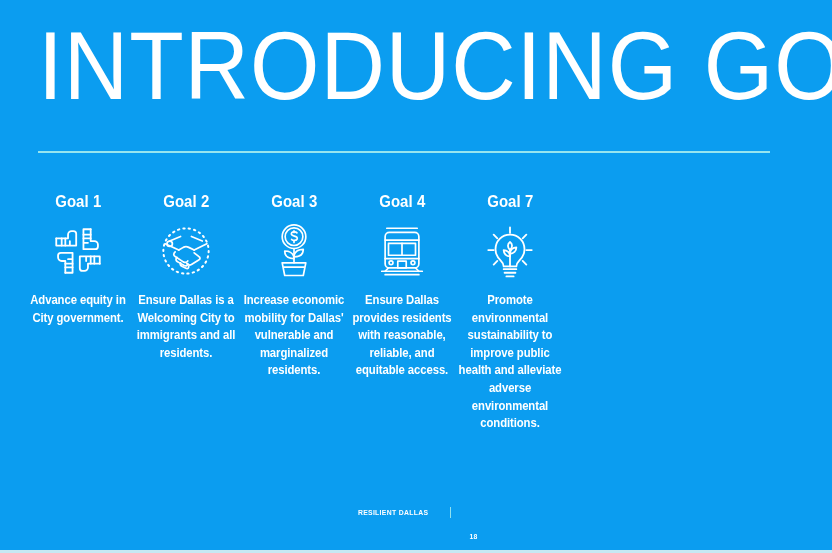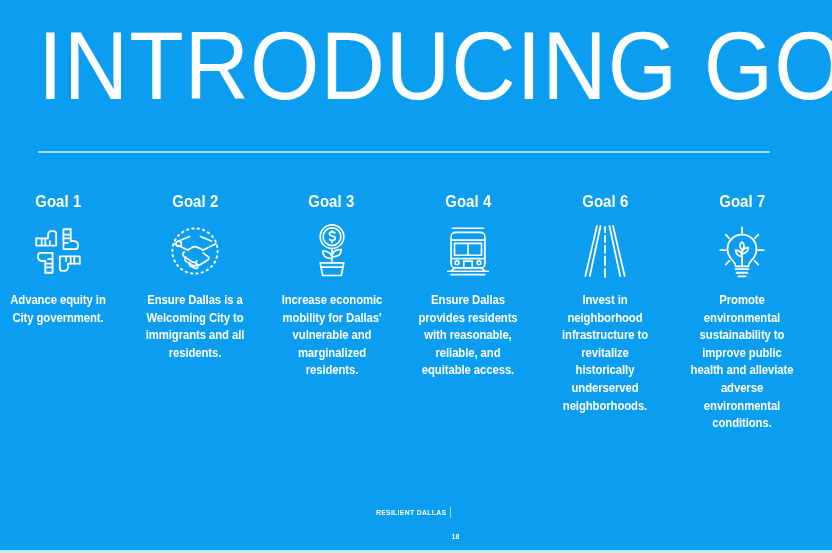--- a/index.html
+++ b/index.html
@@ -49,26 +49,25 @@
     top: 151px;
     width: 732px;
     height: 2px;
     background: #9fe9ee;
     opacity: .95;
   }
 
   
   .goals {
     position: absolute;
-    left: 4px;
+    left: 24px;
     top: 192px;
     width: 792px;
     display: flex;
     align-items: flex-start;
-    justify-content: space-between;
   }
   .goal-col {
     width: 108px;
     display: flex;
     flex-direction: column;
     align-items: center;
     text-align: center;
   }
   .goal-title {
     color: #ffffff;
@@ -106,21 +105,21 @@
 
   
   .footer {
     position: absolute;
     left: 0;
     bottom: 12px;
     width: 832px;
     display: flex;
     align-items: center;
     justify-content: center;
-    gap: 0;
+    gap: 18px;
     color: #ffffff;
     font-weight: 700;
     font-size: 7.6px;
     letter-spacing: .35px;
   }
   .footer .label { transform: scaleX(0.9); transform-origin: center; white-space: nowrap; }
   .footer .sep {
     display: inline-block;
     width: 1px;
     height: 11px;
@@ -213,33 +212,20 @@
           <rect x="27" y="46" width="10" height="8"></rect>
           <path d="M8 58 h48"></path>
           <path d="M16 54 l-4 4 M48 54 l4 4"></path>
           <path d="M12 62 h40"></path>
         </svg>
       </div>
       <div class="goal-desc">Ensure Dallas provides residents with reasonable, reliable, and equitable access.</div>
     </div>
 
 
-    <div class="goal-col">
-      <div class="goal-title">Goal 6</div>
-      <div class="goal-icon">
-        <svg width="50" height="58" viewBox="0 0 56 64" fill="none" stroke="#ffffff" stroke-width="2" stroke-linejoin="round" stroke-linecap="round">
-          <path d="M19 4 L6 60"></path>
-          <path d="M23 4 L11 60"></path>
-          <path d="M37 4 L50 60"></path>
-          <path d="M33 4 L45 60"></path>
-          <path d="M28 5 v6 M28 15 v7 M28 26 v8 M28 38 v10 M28 52 v9"></path>
-        </svg>
-      </div>
-      <div class="goal-desc">Invest in neighborhood infrastructure to revitalize historically underserved neighborhoods.</div>
-    </div>
 
     <div class="goal-col">
       <div class="goal-title">Goal 7</div>
       <div class="goal-icon">
         <svg width="58" height="58" viewBox="0 0 64 64" fill="none" stroke="#ffffff" stroke-width="2" stroke-linejoin="round" stroke-linecap="round">
           <path d="M32 6 v6"></path>
           <path d="M14 14 l4 4 M50 14 l-4 4"></path>
           <path d="M8 31 h6 M56 31 h-6"></path>
           <path d="M14 47 l4 -4 M50 47 l-4 -4"></path>
           <path d="M32 14 C23 14 16 21 16 30 C16 36 19 40 22 43 C24 45 25 47 25 49 h14 c0 -2 1 -4 3 -6 c3 -3 6 -7 6 -13 C48 21 41 14 32 14 Z"></path>

